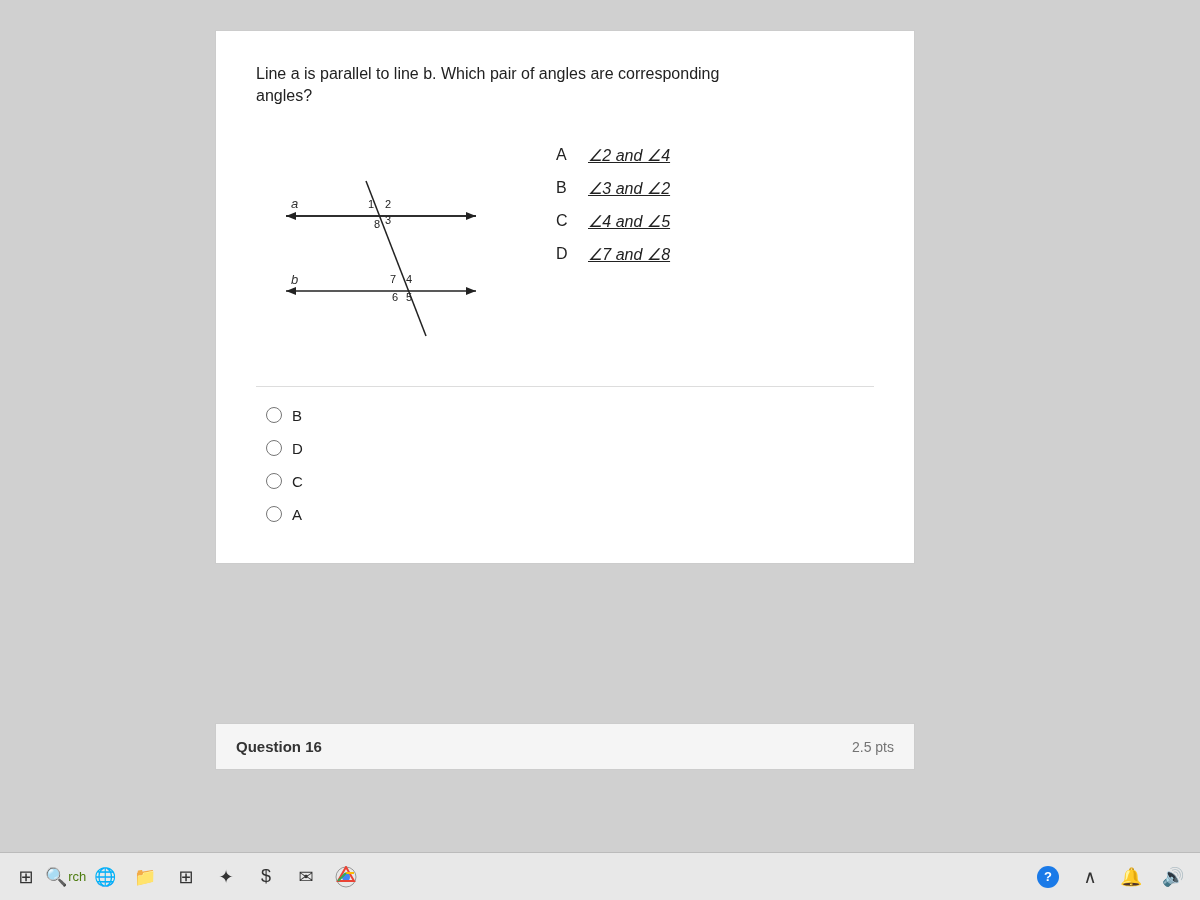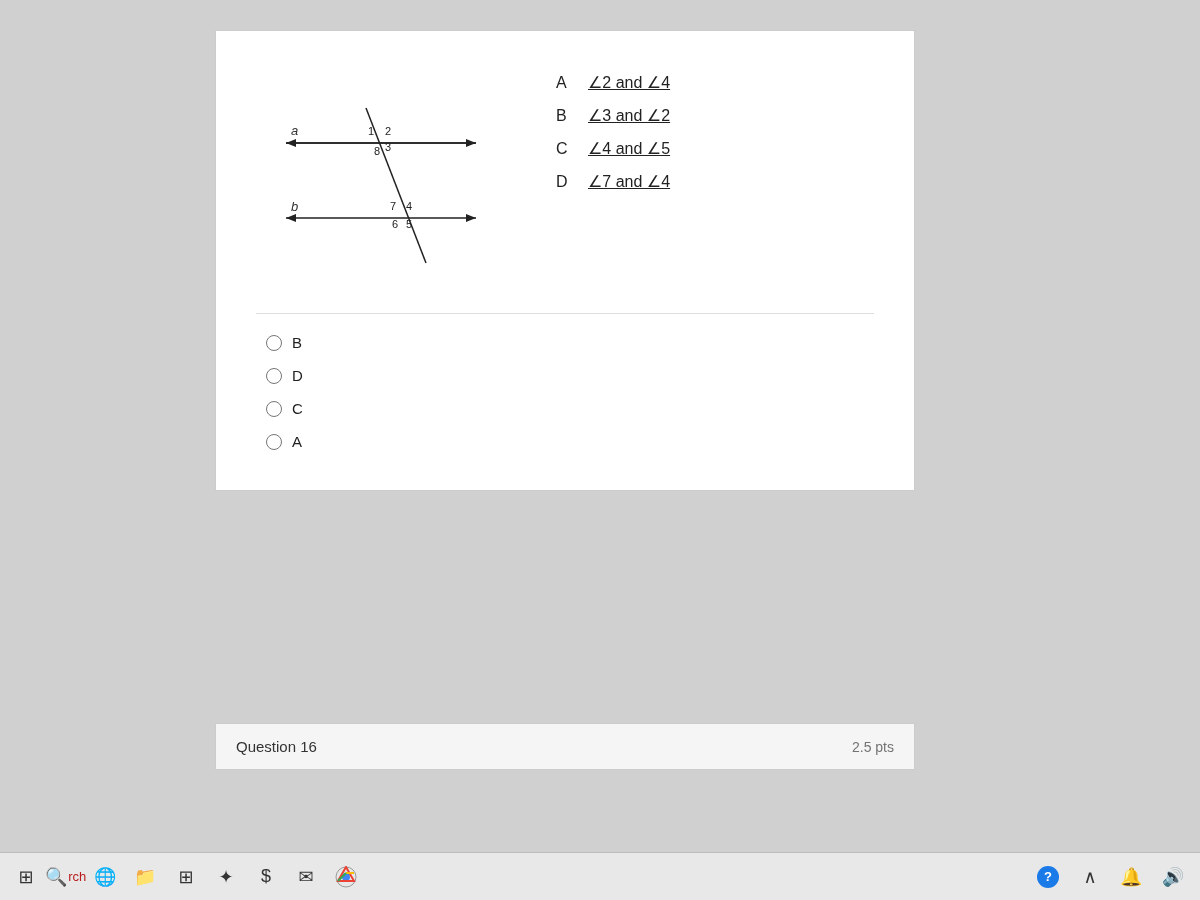--- a/index.html
+++ b/index.html
@@ -67,20 +67,21 @@
       gap: 14px;
     }
 
     .answer-letter {
       font-weight: 500;
       min-width: 18px;
     }
 
     .answer-text {
       text-decoration: underline;
+      font-style: italic;
     }
 
     .divider {
       border: none;
       border-top: 1px solid #ddd;
       margin: 10px 0 20px 0;
     }
 
     .radio-options {
       display: flex;
@@ -113,20 +114,21 @@
       border: 1px solid #cccccc;
       padding: 14px 20px;
       display: flex;
       justify-content: space-between;
       align-items: center;
     }
 
     .next-question-label {
       font-size: 15px;
       color: #333;
+      font-weight: bold;
     }
 
     .next-question-pts {
       font-size: 14px;
       color: #737373;
     }
 
     
     .taskbar {
       position: absolute;
@@ -168,20 +170,24 @@
       left: 0;
     }
   </style>
 </head>
 <body>
 
 <div class="screen">
 
   <div class="question-card">
 
+    <div class="question-text">
+      <span>Line a is parallel to line b. Which pair of angles are corresponding</span><br>
+      <span>angles?</span>
+    </div>
 
     <div class="content-area">
 
       <div class="diagram-area">
         <svg class="diagram-svg" width="260" height="220">
 
           <line x1="30" y1="80" x2="220" y2="80" stroke="#222" stroke-width="1.5" marker-end="url(#arr)"></line>
           <line x1="30" y1="80" x2="220" y2="80" stroke="#222" stroke-width="1.5"></line>
 
           <polygon points="30,80 40,76 40,84" fill="#222"></polygon>
@@ -220,21 +226,21 @@
         <div class="answer-row">
           <span class="answer-letter">B</span>
           <span class="answer-text">∠3 and ∠2</span>
         </div>
         <div class="answer-row">
           <span class="answer-letter">C</span>
           <span class="answer-text">∠4 and ∠5</span>
         </div>
         <div class="answer-row">
           <span class="answer-letter">D</span>
-          <span class="answer-text">∠7 and ∠4</span>
+          <span class="answer-text">∠7 and ∠8</span>
         </div>
       </div>
     </div>
 
     <hr class="divider">
 
     <div class="radio-options">
       <label class="radio-option">
         <input type="radio" name="answer" value="B" style="">
         <span>B</span>
@@ -259,21 +265,21 @@
     <span class="next-question-label">Question 16</span>
     <span class="next-question-pts">2.5 pts</span>
   </div>
 
   <div class="taskbar">
     <div class="taskbar-btn">
       <span>⊞</span>
     </div>
     <div class="taskbar-btn">
       <span>🔍</span>
-      <span style="font-size:13px;color:#b91c1c;">rch</span>
+      <span style="font-size:13px;color:#4d7c0f;">rch</span>
     </div>
     <div class="taskbar-btn">
       <span>🌐</span>
     </div>
     <div class="taskbar-btn">
       <span>📁</span>
     </div>
     <div class="taskbar-btn">
       <span>⊞</span>
     </div>

